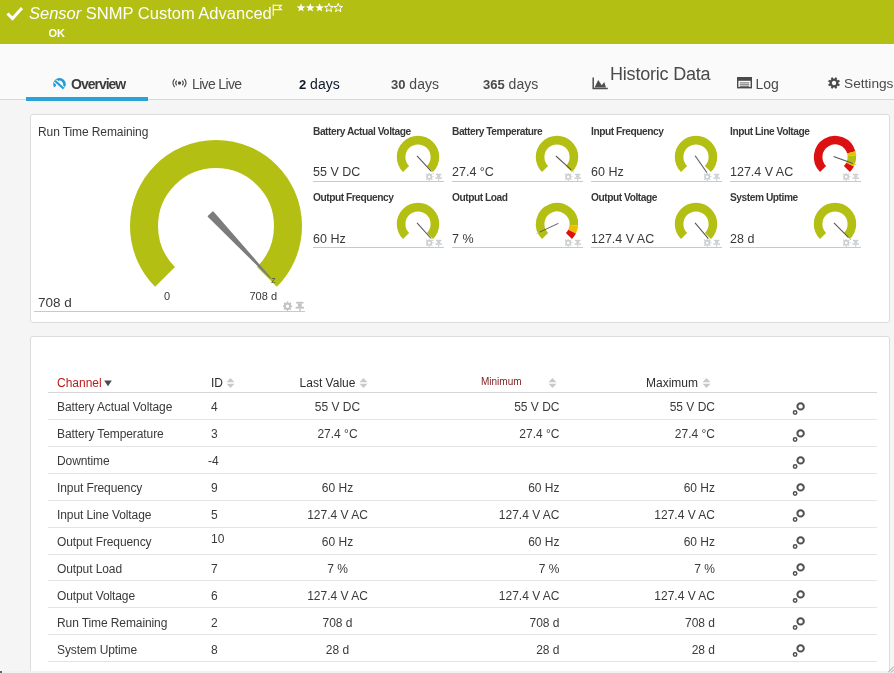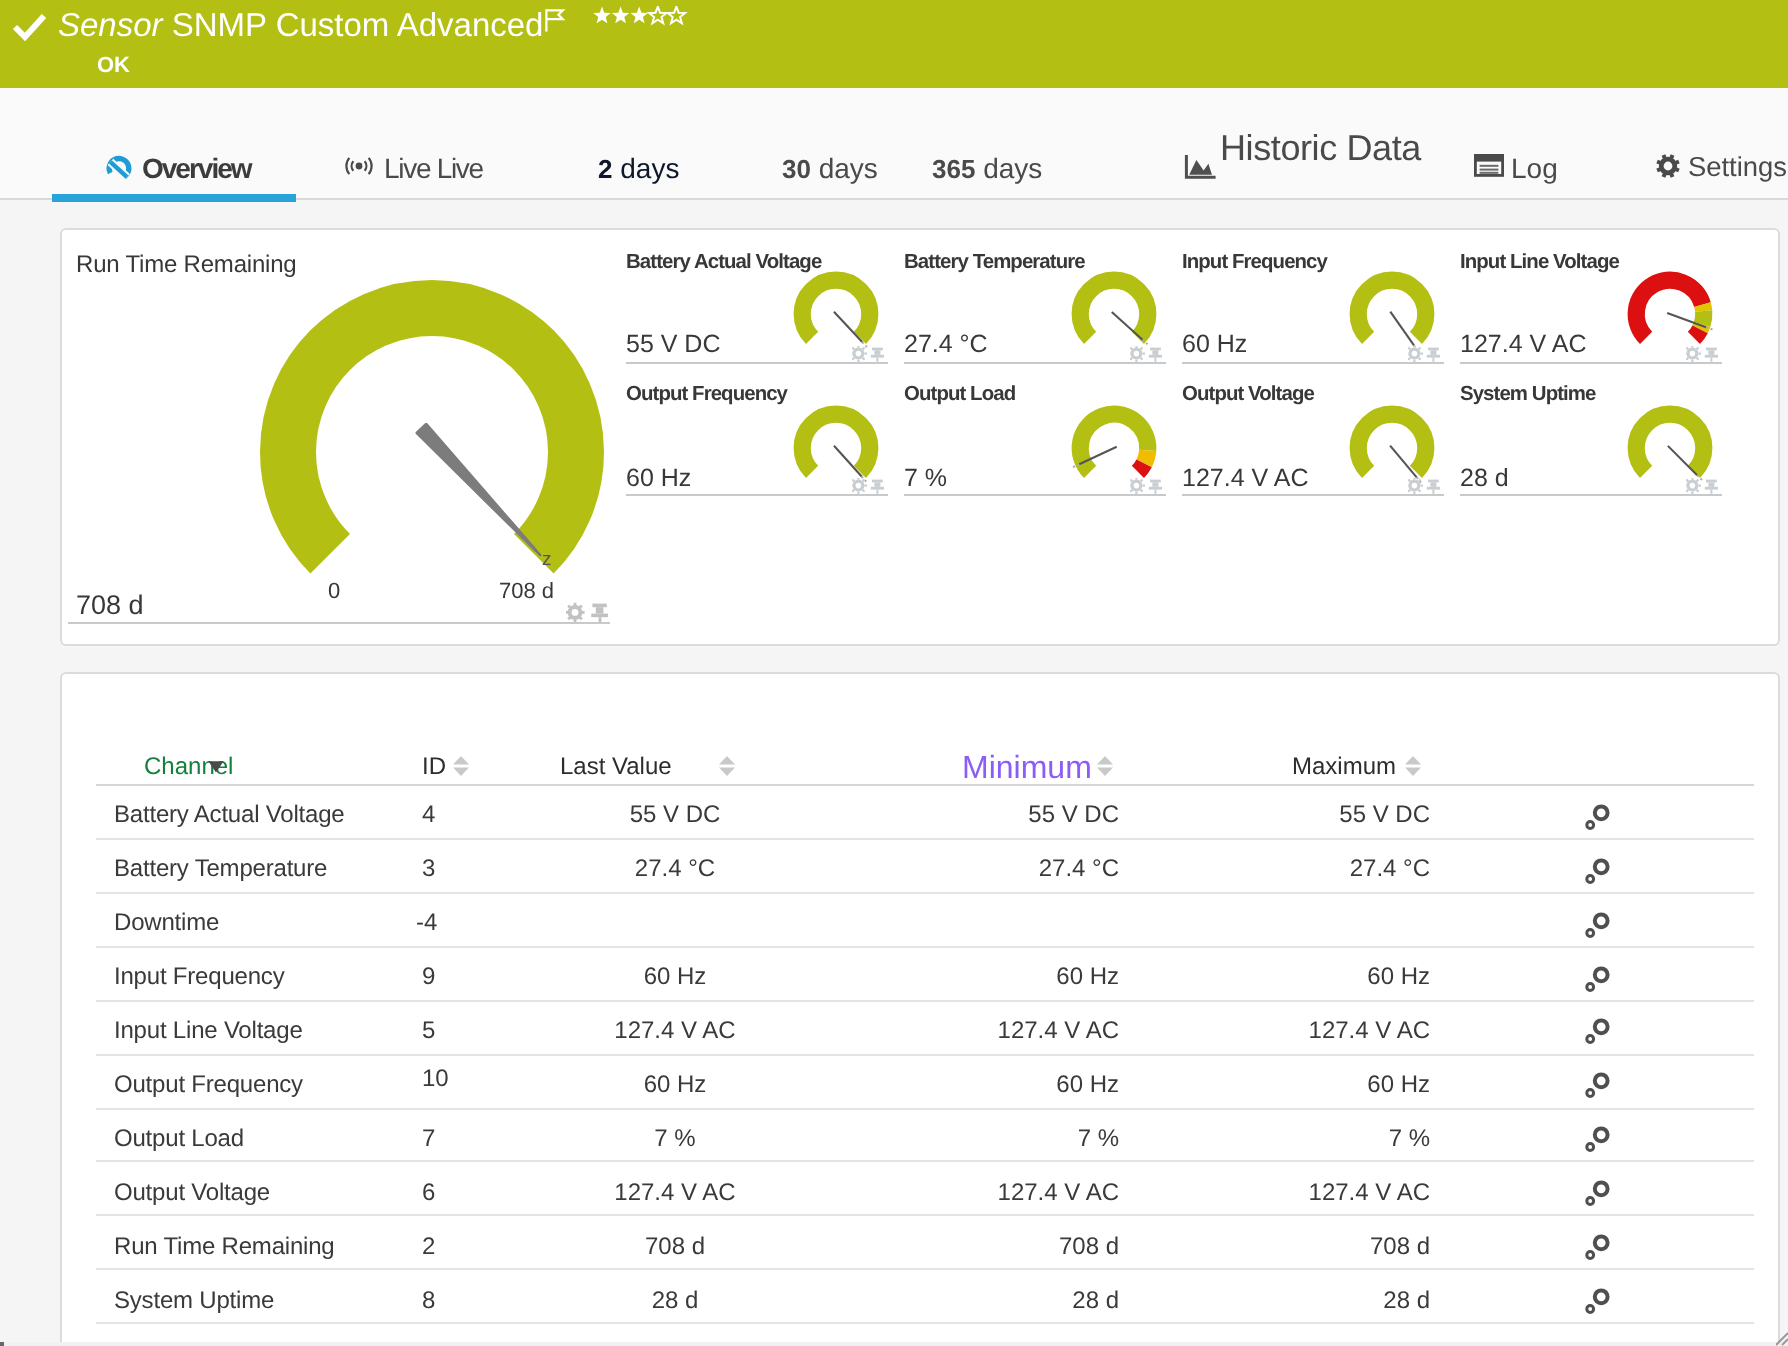--- a/index.html
+++ b/index.html
@@ -32,21 +32,21 @@
 <svg class="abs" style="left:172px;top:77px" width="16" height="13">
     <circle cx="7.5" cy="6" r="1.7" fill="#4a4a4a"></circle>
     <path d="M4.67 8.38 A3.7 3.7 0 0 1 4.67 3.62" fill="none" stroke="#4a4a4a" stroke-width="1.1"></path>
     <path d="M10.33 3.62 A3.7 3.7 0 0 1 10.33 8.38" fill="none" stroke="#4a4a4a" stroke-width="1.1"></path>
     <path d="M2.67 10.05 A6.3 6.3 0 0 1 2.67 1.95" fill="none" stroke="#4a4a4a" stroke-width="1.1"></path>
     <path d="M12.33 1.95 A6.3 6.3 0 0 1 12.33 10.05" fill="none" stroke="#4a4a4a" stroke-width="1.1"></path>
   </svg>
 <div class="abs" style="left:192px;top:76px;font-size:14px;letter-spacing:-0.65px;color:#4a4a4a">Live Live</div>
 <div class="abs" style="left:299px;top:76px;font-size:14px;color:#0f172a"><b style="font-size:13px">2</b> days</div>
 <div class="abs" style="left:391px;top:76px;font-size:14px;color:#4a4a4a"><b style="font-size:13px">30</b> days</div>
-<div class="abs" style="left:466px;top:76px;font-size:14px;color:#4a4a4a"><b style="font-size:13px">365</b> days</div>
+<div class="abs" style="left:483px;top:76px;font-size:14px;color:#4a4a4a"><b style="font-size:13px">365</b> days</div>
 <svg class="abs" style="left:592px;top:76.5px" width="17" height="13">
     <path d="M1.2 0.5 L1.2 11.6 L15.8 11.6" fill="none" stroke="#4f4f4f" stroke-width="1.5"></path>
     <path d="M2.6 10.4 L6.2 3.0 L9.8 8.2 L12.2 4.9 L14 10.4 Z" fill="#4f4f4f"></path>
   </svg>
 <div class="abs" style="left:610px;top:64px;font-size:18px;letter-spacing:-0.2px;color:#4a4a4a">Historic Data</div>
 <svg class="abs" style="left:737px;top:76.5px" width="16" height="12">
     <rect x="0.7" y="0.7" width="13.6" height="10" fill="none" stroke="#4a4a4a" stroke-width="1.4"></rect>
     <rect x="0.7" y="0.7" width="13.6" height="3.1" fill="#4a4a4a"></rect>
     <line x1="2.8" y1="5.9" x2="12.2" y2="5.9" stroke="#6a6a6a" stroke-width="1"></line>
     <line x1="2.8" y1="7.8" x2="12.2" y2="7.8" stroke="#6a6a6a" stroke-width="1"></line>
@@ -330,35 +330,35 @@
     </g>
     <g fill="#c9ced2">
       <rect x="10" y="0.8" width="5.4" height="1.4"></rect>
       <rect x="11.2" y="2.2" width="3" height="2.2"></rect>
       <rect x="9.4" y="4.4" width="6.6" height="1.4"></rect>
       <rect x="12.2" y="5.8" width="1" height="2.1"></rect>
     </g>
   </svg>
 <div class="abs" style="left:730px;top:247px;width:131px;height:1px;background:#c9c9c9"></div>
 <div class="abs" style="left:30px;top:336px;width:860px;height:344px;background:#fff;border:1px solid #dcdcdc;border-radius:3px"></div>
-<div class="abs" style="left:72px;top:375.8px;font-size:12px;color:#15803d">Channel</div>
+<div class="abs" style="left:57px;top:375.8px;font-size:12px;color:#b91c1c">Channel</div>
 <svg class="abs" style="left:104px;top:380px" width="8" height="7">
     <polygon points="4,6.3 0.2,0.6 7.8,0.6" fill="#4a4a4a"></polygon>
   </svg>
 <div class="abs" style="left:211px;top:375.8px;font-size:12px;color:#2d2d2d">ID</div>
 <svg style="position:absolute;left:226px;top:377.5px" width="9" height="10">
 <polygon points="4.5,0 8.5,4.2 0.5,4.2" fill="#c9c9c9"></polygon>
 <polygon points="4.5,10 8.5,5.8 0.5,5.8" fill="#c9c9c9"></polygon>
   </svg>
-<div class="abs" style="left:280px;top:375.8px;width:95px;font-size:12px;color:#2d2d2d">Last Value</div>
+<div class="abs" style="left:280px;top:375.8px;width:95px;text-align:center;font-size:12px;color:#2d2d2d">Last Value</div>
 <svg style="position:absolute;left:358.5px;top:377.5px" width="9" height="10">
 <polygon points="4.5,0 8.5,4.2 0.5,4.2" fill="#c9c9c9"></polygon>
 <polygon points="4.5,10 8.5,5.8 0.5,5.8" fill="#c9c9c9"></polygon>
   </svg>
-<div class="abs" style="left:481px;top:375.8px;font-size:16px;color:#8b5cf6">Minimum</div>
+<div class="abs" style="left:481px;top:375.8px;font-size:10px;color:#7f1d1d">Minimum</div>
 <svg style="position:absolute;left:547.5px;top:377.5px" width="9" height="10">
 <polygon points="4.5,0 8.5,4.2 0.5,4.2" fill="#c9c9c9"></polygon>
 <polygon points="4.5,10 8.5,5.8 0.5,5.8" fill="#c9c9c9"></polygon>
   </svg>
 <div class="abs" style="left:646px;top:375.8px;font-size:12px;color:#2d2d2d">Maximum</div>
 <svg style="position:absolute;left:701.5px;top:377.5px" width="9" height="10">
 <polygon points="4.5,0 8.5,4.2 0.5,4.2" fill="#c9c9c9"></polygon>
 <polygon points="4.5,10 8.5,5.8 0.5,5.8" fill="#c9c9c9"></polygon>
   </svg>
 <div class="abs" style="left:48px;top:392px;width:829px;height:1px;background:#d6d6d6"></div>

